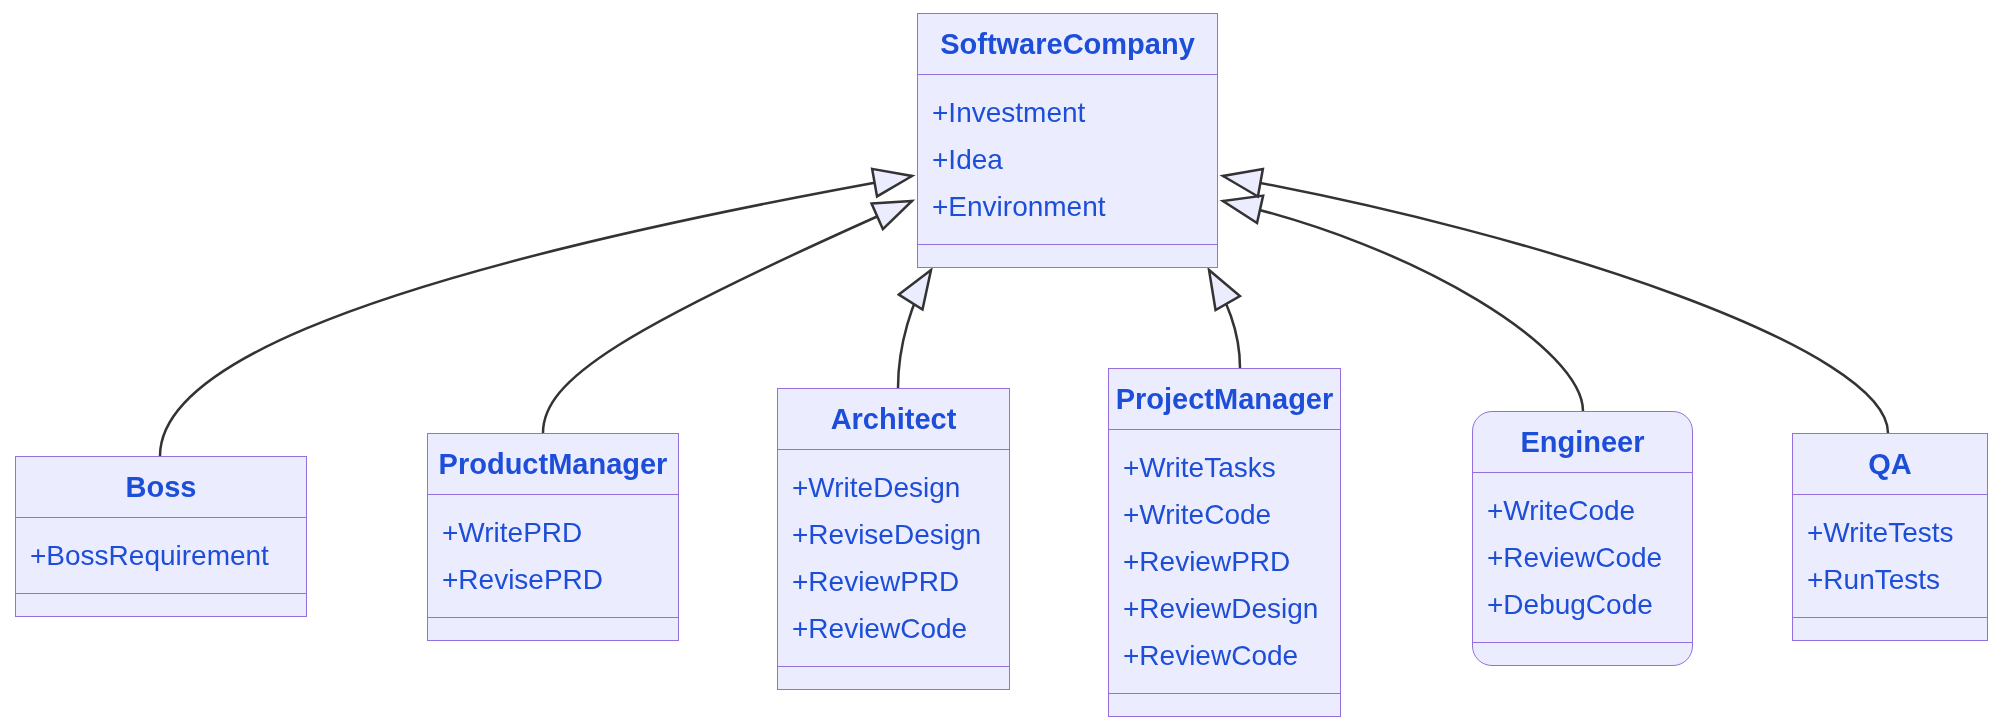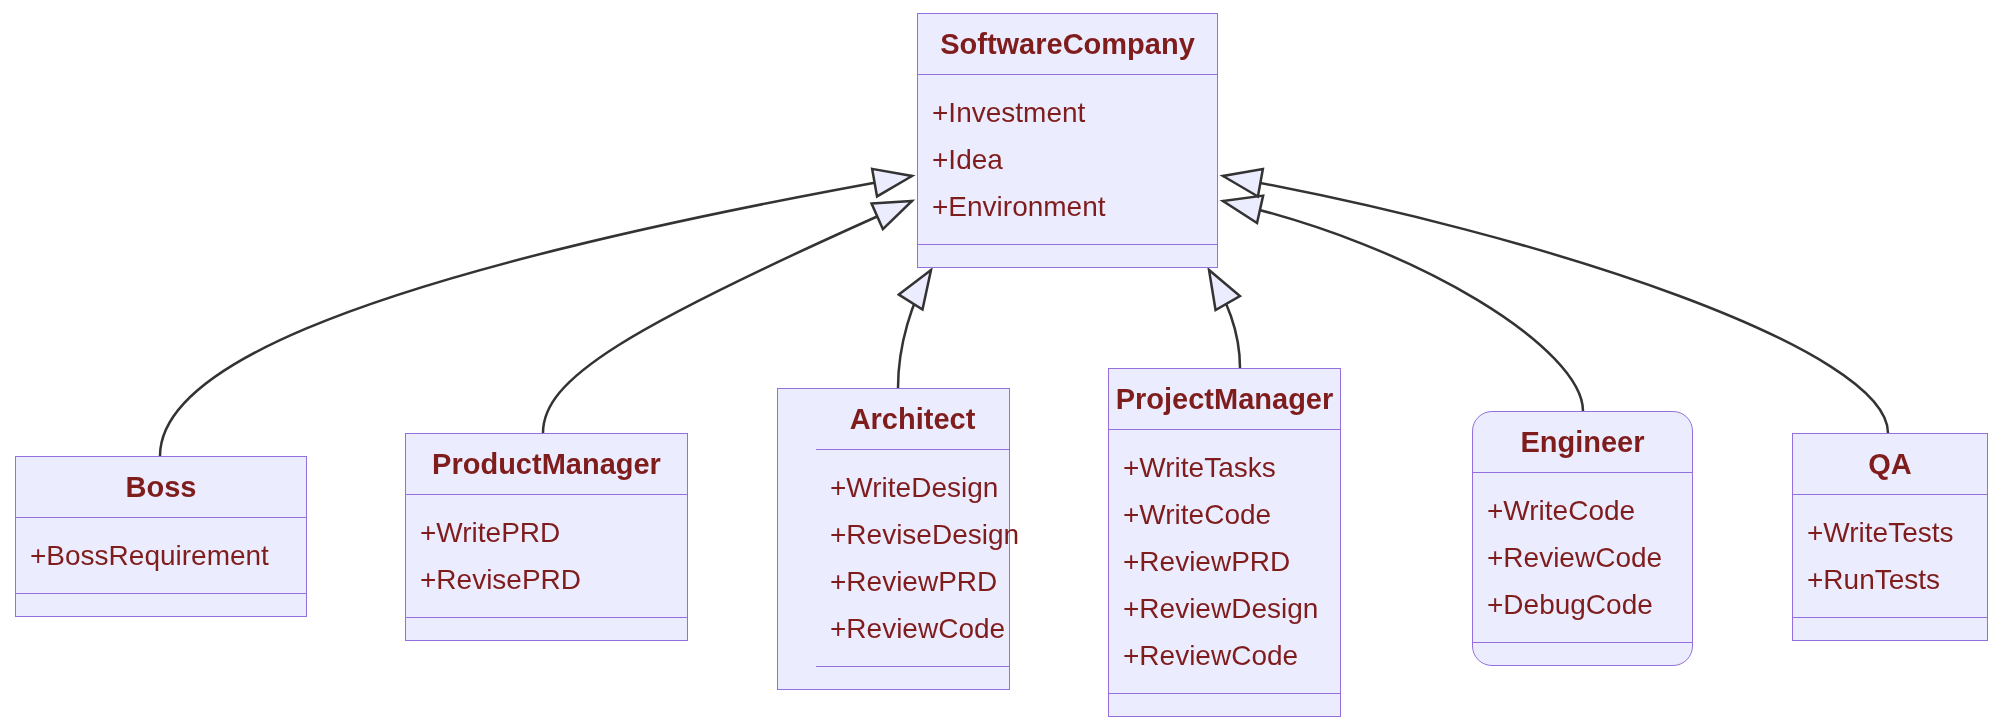--- a/index.html
+++ b/index.html
@@ -15,21 +15,21 @@
     position: absolute;
     left: 0; top: 0;
     width: 2003px; height: 722px;
     pointer-events: none;
   }
   .uml-class {
     position: absolute;
     box-sizing: border-box;
     background: #ECECFF;
     border: 1.7px solid #9370DB;
-    color: #7f1d1d;
+    color: #1d4ed8;
   }
   .uml-title {
     height: 60px;
     line-height: 60px;
     text-align: center;
     font-weight: bold;
     font-size: 29px;
     border-bottom: 1.5px solid #9370DB;
     white-space: nowrap;
   }
@@ -42,22 +42,22 @@
     padding: 0 14px;
     white-space: nowrap;
   }
   .uml-methods {
     height: 22px;
     border-top: 1.5px solid #9370DB;
   }
   
   #cls-software_company { left: 917px;  top: 13px;  width: 301px; }
   #cls-boss             { left: 15px;   top: 456px; width: 292px; }
-  #cls-product_manager  { left: 405px;  top: 433px; width: 283px; }
-  #cls-architect        { left: 777px;  top: 388px; width: 233px; padding-left: 38px; }
+  #cls-product_manager  { left: 427px;  top: 433px; width: 252px; }
+  #cls-architect        { left: 777px;  top: 388px; width: 233px; }
   #cls-project_manager  { left: 1108px; top: 368px; width: 233px; }
   #cls-engineer         { left: 1472px; top: 411px; width: 221px; border-radius: 20px; }
   #cls-qa               { left: 1792px; top: 433px; width: 196px; }
 </style>
 </head>
 <body>
 
 <div class="canvas">
 
   <svg class="edges" viewBox="0 0 2003 722" xmlns="http://www.w3.org/2000/svg">

